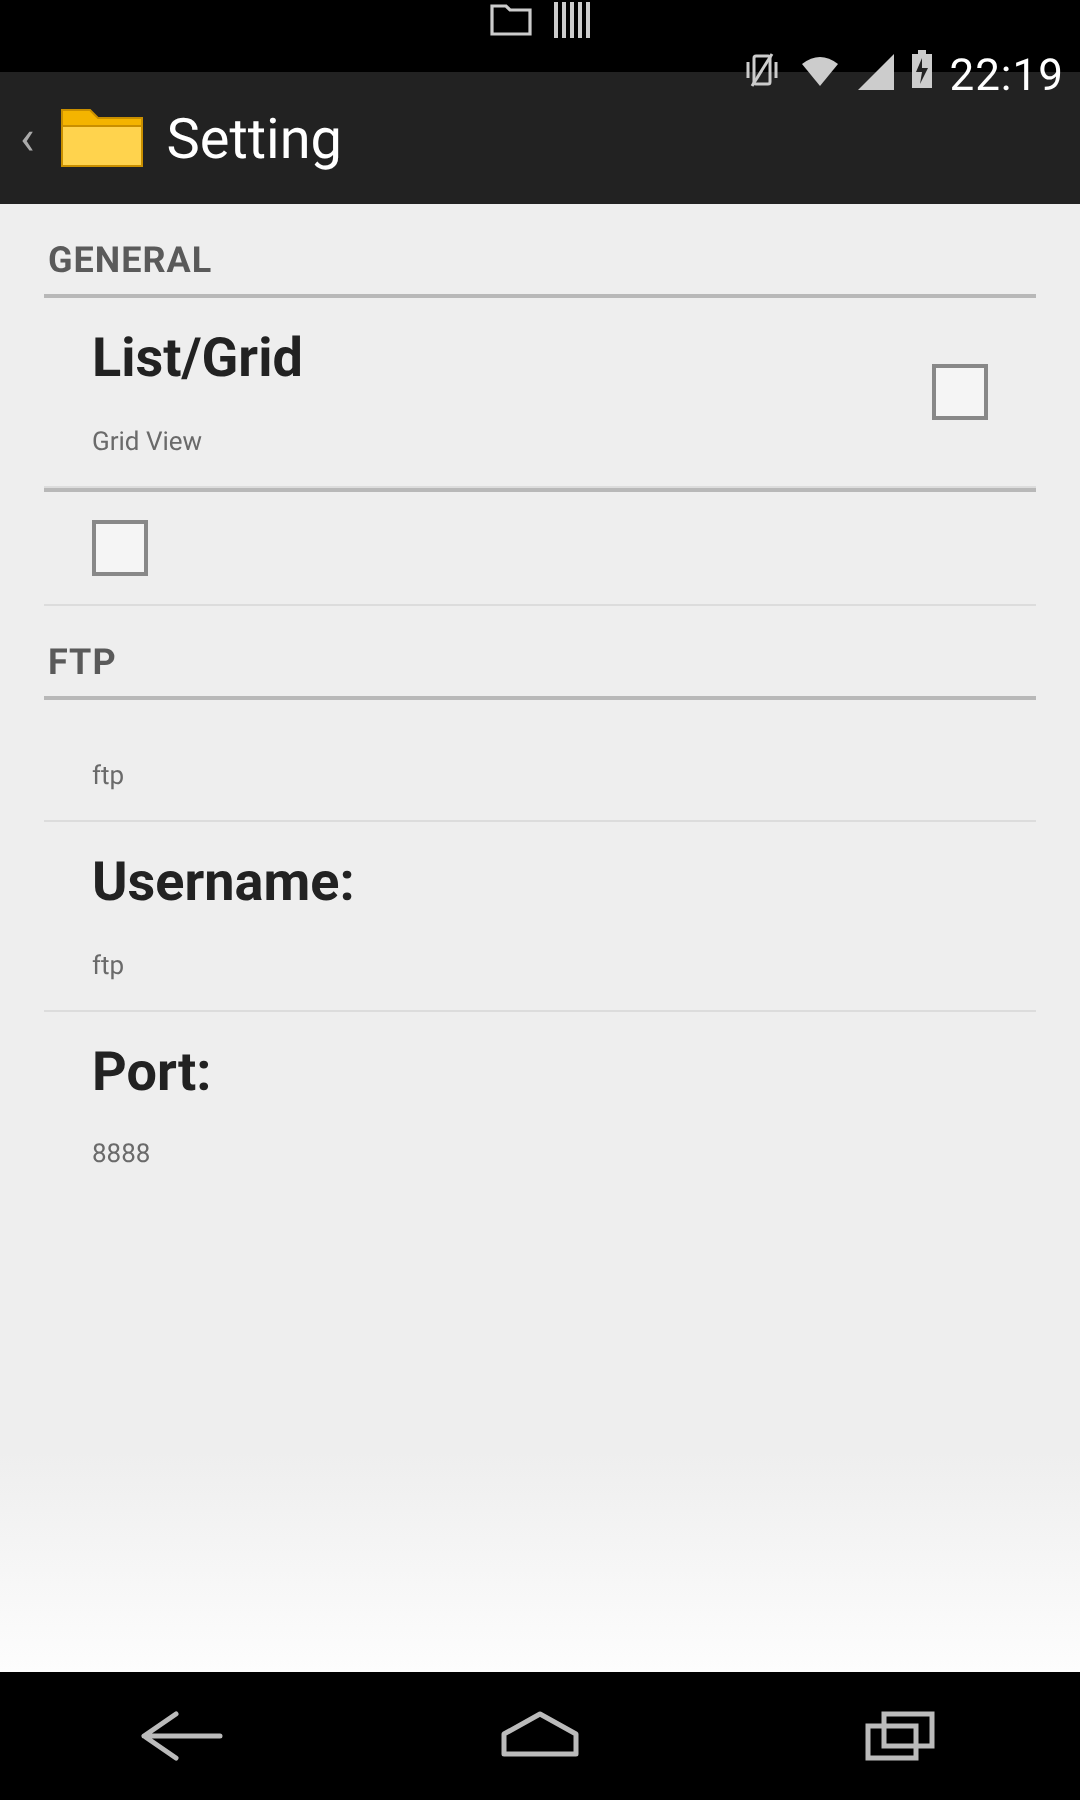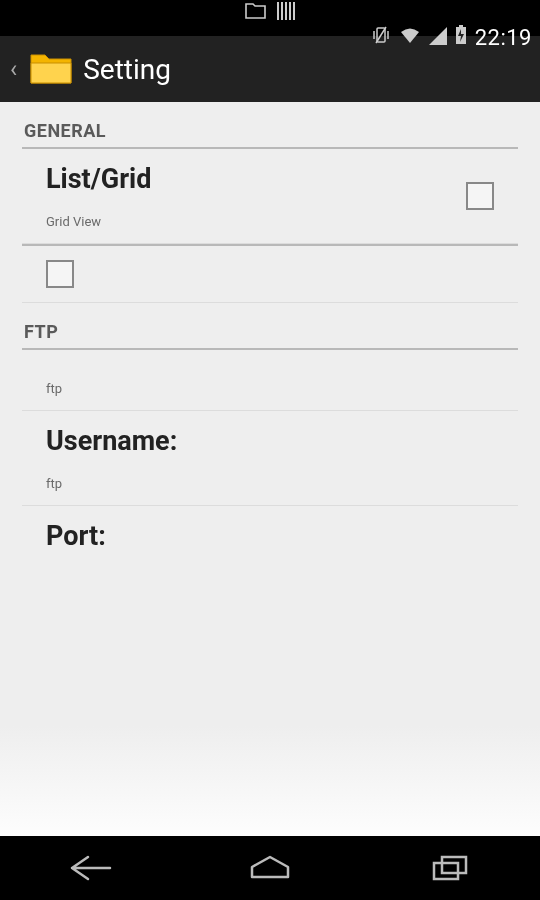--- a/index.html
+++ b/index.html
@@ -188,20 +188,21 @@
   </div>
   <div class="pref-item">
     <div class="pref-text">
       <div class="pref-title">Username:</div>
       <div class="pref-summary">ftp</div>
     </div>
   </div>
   <div class="pref-item" style="border-bottom:none;">
     <div class="pref-text">
       <div class="pref-title">Port:</div>
+      <div class="pref-summary">8888</div>
     </div>
   </div>
 
 </div>
 
 <div class="nav-bar">
   <div class="nav-btn">
     <svg width="48" height="30" viewBox="0 0 48 30">
         <path d="M22 4 L6 15 L22 26 M6 15 H44" fill="none" stroke="#bbb" stroke-width="2.5" stroke-linejoin="round" stroke-linecap="round"></path>
       </svg>

